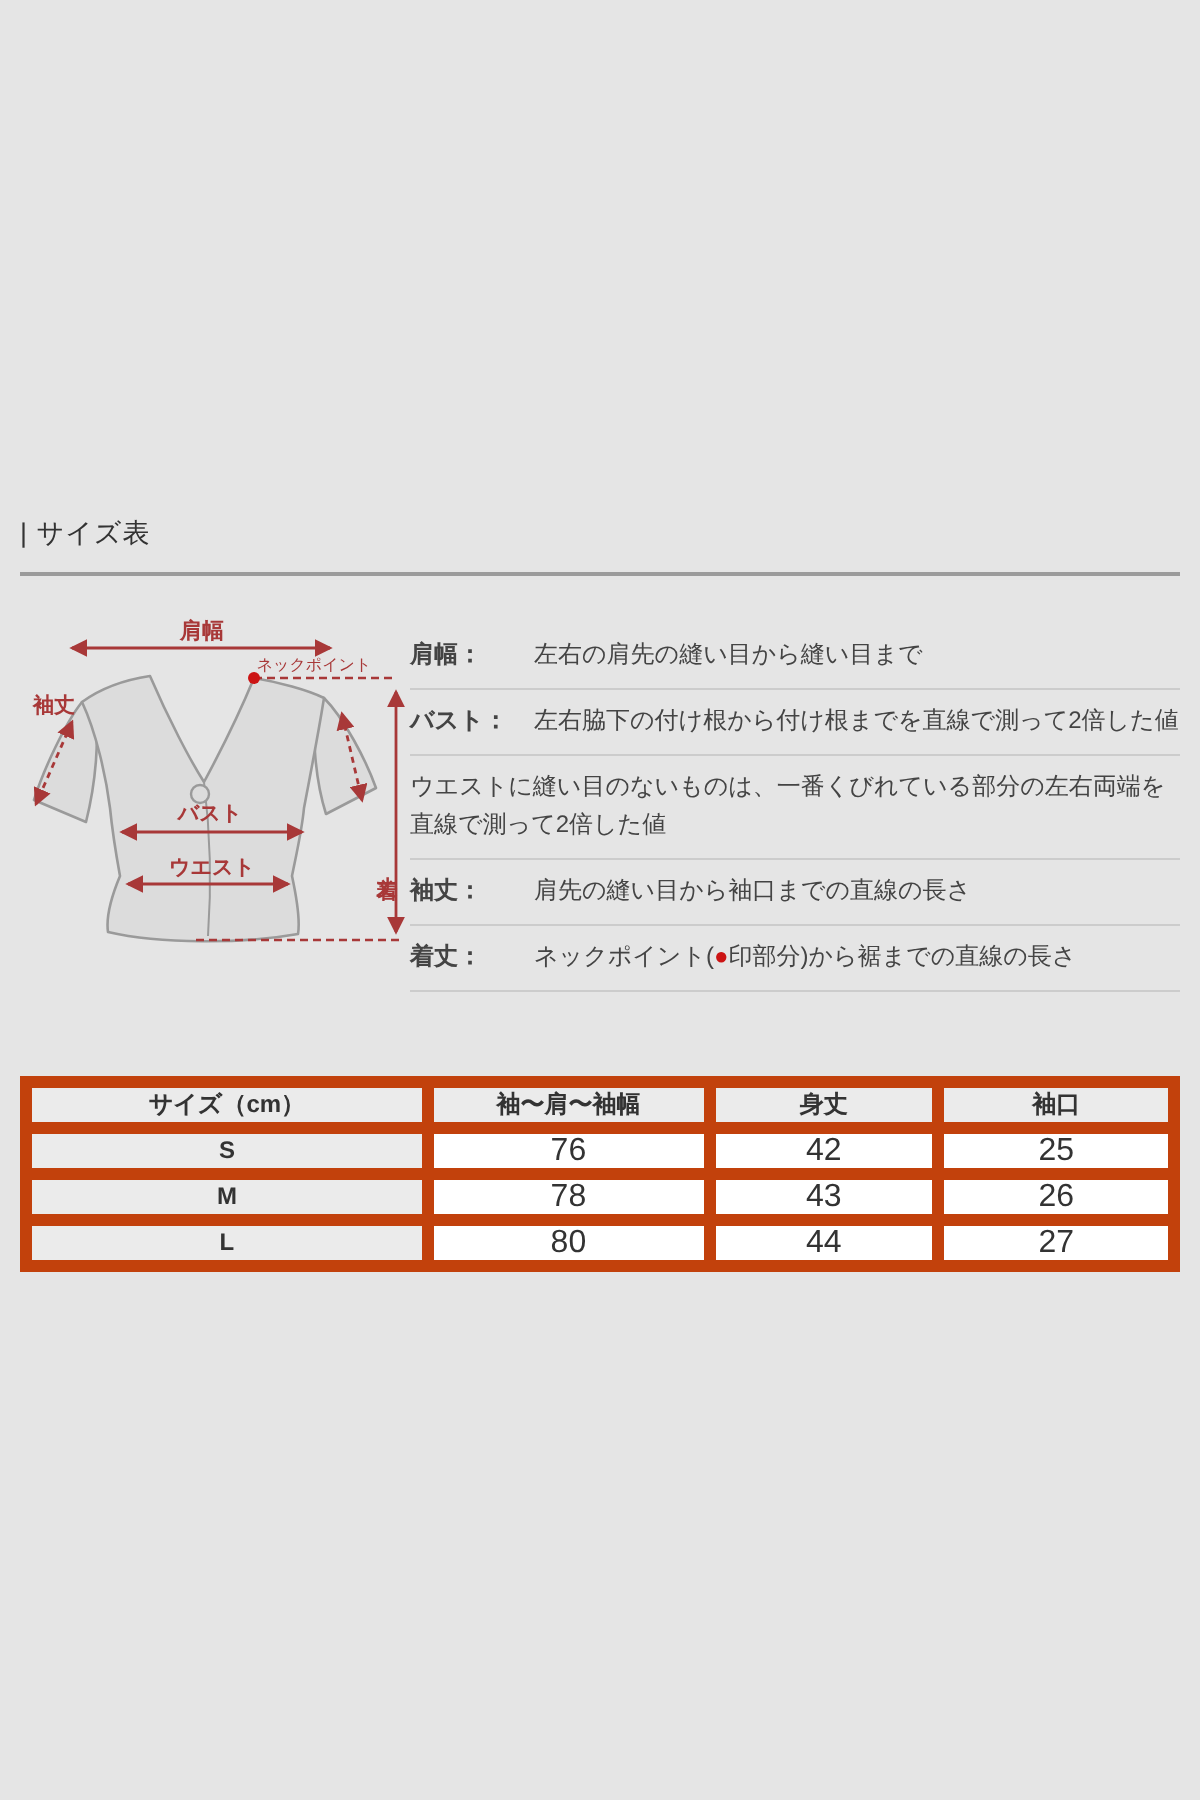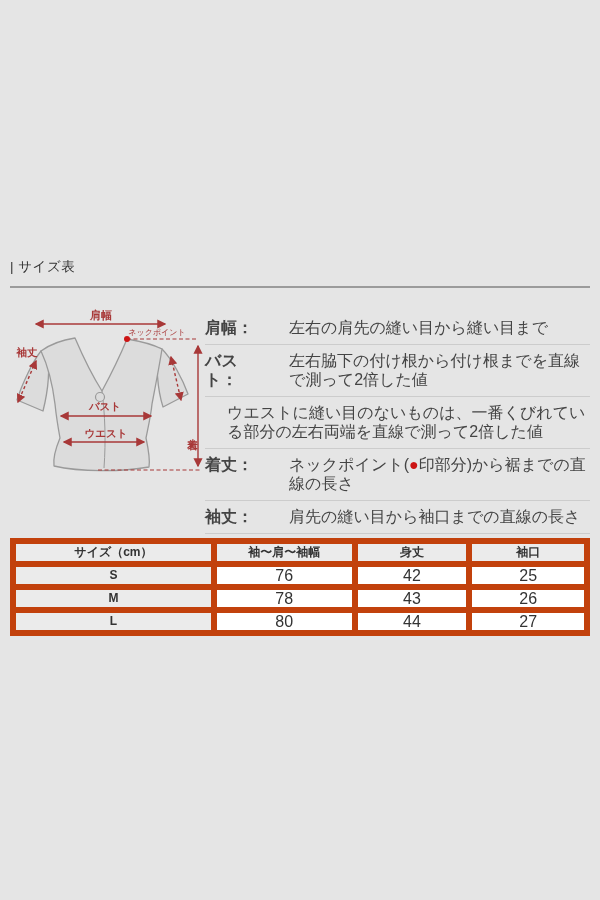--- a/index.html
+++ b/index.html
@@ -17,25 +17,25 @@
     font-size:13.5px; color:#333;
     padding-bottom:10px;
     border-bottom:2px solid #9b9b9b;
     letter-spacing:0.5px;
   }
   
   .diagram-wrap { position:absolute; left:5px; top:300px; width:210px; height:200px; }
   
   .guide {
     position:absolute; left:205px; top:312px; width:385px;
-    font-size:16px; line-height:19px; color:#444;
+    font-size:12px; line-height:19px; color:#444;
   }
   .m-row { display:flex; padding:6px 0 7px 0; border-bottom:1px solid #cccccc; }
   .m-term { flex:none; width:62px; font-weight:bold; }
-  .m-desc { flex:1;margin-left:22px; }
+  .m-desc { flex:1; }
   .m-desc .para { margin:0; }
   .red-dot { color:#cc1414; }
   
   .size-table {
     position:absolute; left:10px; top:538px; width:580px;
     border-collapse:collapse; table-layout:fixed;
     font-size:12px; color:#333;
   }
   .size-table th, .size-table td {
     border:6px solid #c2410c;
@@ -108,30 +108,30 @@
       </div>
     </div>
 
     <div class="m-row">
       <div class="m-desc">
         <div class="para">ウエストに縫い目のないものは、一番くびれている部分の左右両端を直線で測って2倍した値</div>
       </div>
     </div>
 
     <div class="m-row">
-      <div class="m-term">着丈：</div>
+      <div class="m-term">袖丈：</div>
       <div class="m-desc">
-        <div class="para"><span>ネックポイント(</span><span class="red-dot">●</span><span>印部分)から裾までの直線の長さ</span></div>
+        <div class="para">肩先の縫い目から袖口までの直線の長さ</div>
       </div>
     </div>
 
     <div class="m-row">
-      <div class="m-term">袖丈：</div>
+      <div class="m-term">着丈：</div>
       <div class="m-desc">
-        <div class="para">肩先の縫い目から袖口までの直線の長さ</div>
+        <div class="para"><span>ネックポイント(</span><span class="red-dot">●</span><span>印部分)から裾までの直線の長さ</span></div>
       </div>
     </div>
 
   </div>
 
   <table class="size-table">
     <colgroup>
       <col style="width:35%">
         <col style="width:24.5%">
         <col style="width:20%">

